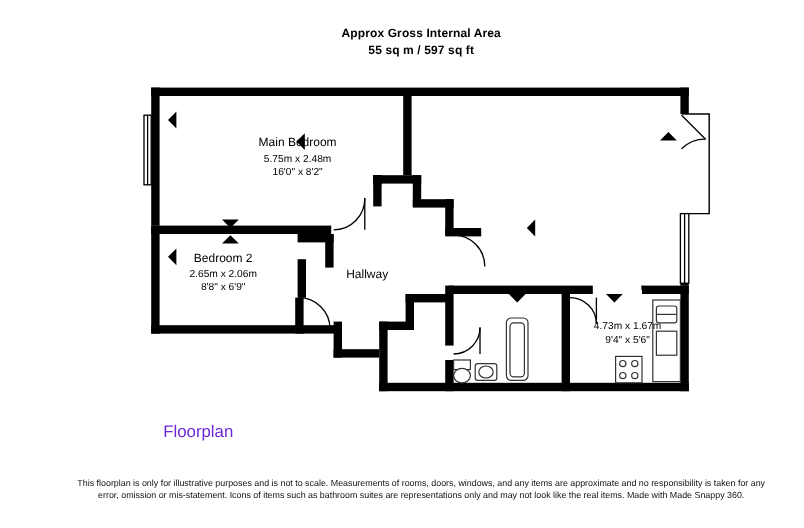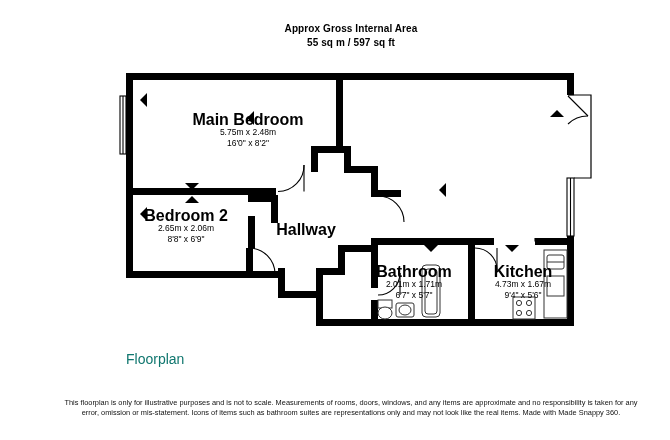--- a/index.html
+++ b/index.html
@@ -42,36 +42,36 @@
     height: 440px;
   }
 
   .roomlabel {
     position: absolute;
     text-align: center;
     line-height: 11.5px;
     white-space: nowrap;
   }
   .roomlabel .rname {
-    font-size: 16px;
-    font-weight: bold;
+    font-size: 10px;
+    font-weight: normal;
     display: block;
     margin-bottom: 1px;
   }
   .roomlabel .rdim {
     font-size: 8.5px;
     display: block;
   }
 
   .floorplan-caption {
     position: absolute;
-    left: 110px;
+    left: 120px;
     top: 351px;
     font-size: 14px;
-    color: #0f766e;
+    color: #6d28d9;
   }
 
   .disclaimer {
     position: absolute;
     left: 45px;
     top: 398px;
     width: 580px;
     text-align: center;
     font-size: 7.4px;
     line-height: 10px;
@@ -238,28 +238,22 @@
   <div class="roomlabel" style="left:108px; top:210px; width:124px;">
     <span class="rname">Bedroom 2</span>
     <span class="rdim">2.65m x 2.06m</span>
     <span class="rdim">8'8" x 6'9"</span>
   </div>
 
   <div class="roomlabel" style="left:240px; top:224px; width:100px;">
     <span class="rname">Hallway</span>
   </div>
 
-  <div class="roomlabel" style="left:343px; top:266px; width:110px;">
-    <span class="rname">Bathroom</span>
-    <span class="rdim">2.01m x 1.71m</span>
-    <span class="rdim">6'7" x 5'7"</span>
-  </div>
 
   <div class="roomlabel" style="left:452px; top:266px; width:110px;">
-    <span class="rname">Kitchen</span>
     <span class="rdim">4.73m x 1.67m</span>
     <span class="rdim">9'4" x 5'6"</span>
   </div>
 
   <div class="floorplan-caption">Floorplan</div>
 
   <div class="disclaimer">
     <div>This floorplan is only for illustrative purposes and is not to scale. Measurements of rooms, doors, windows, and any items are approximate and no responsibility is taken for any error, omission or mis-statement. Icons of items such as bathroom suites are representations only and may not look like the real items. Made with Made Snappy 360.</div>
   </div>
 

